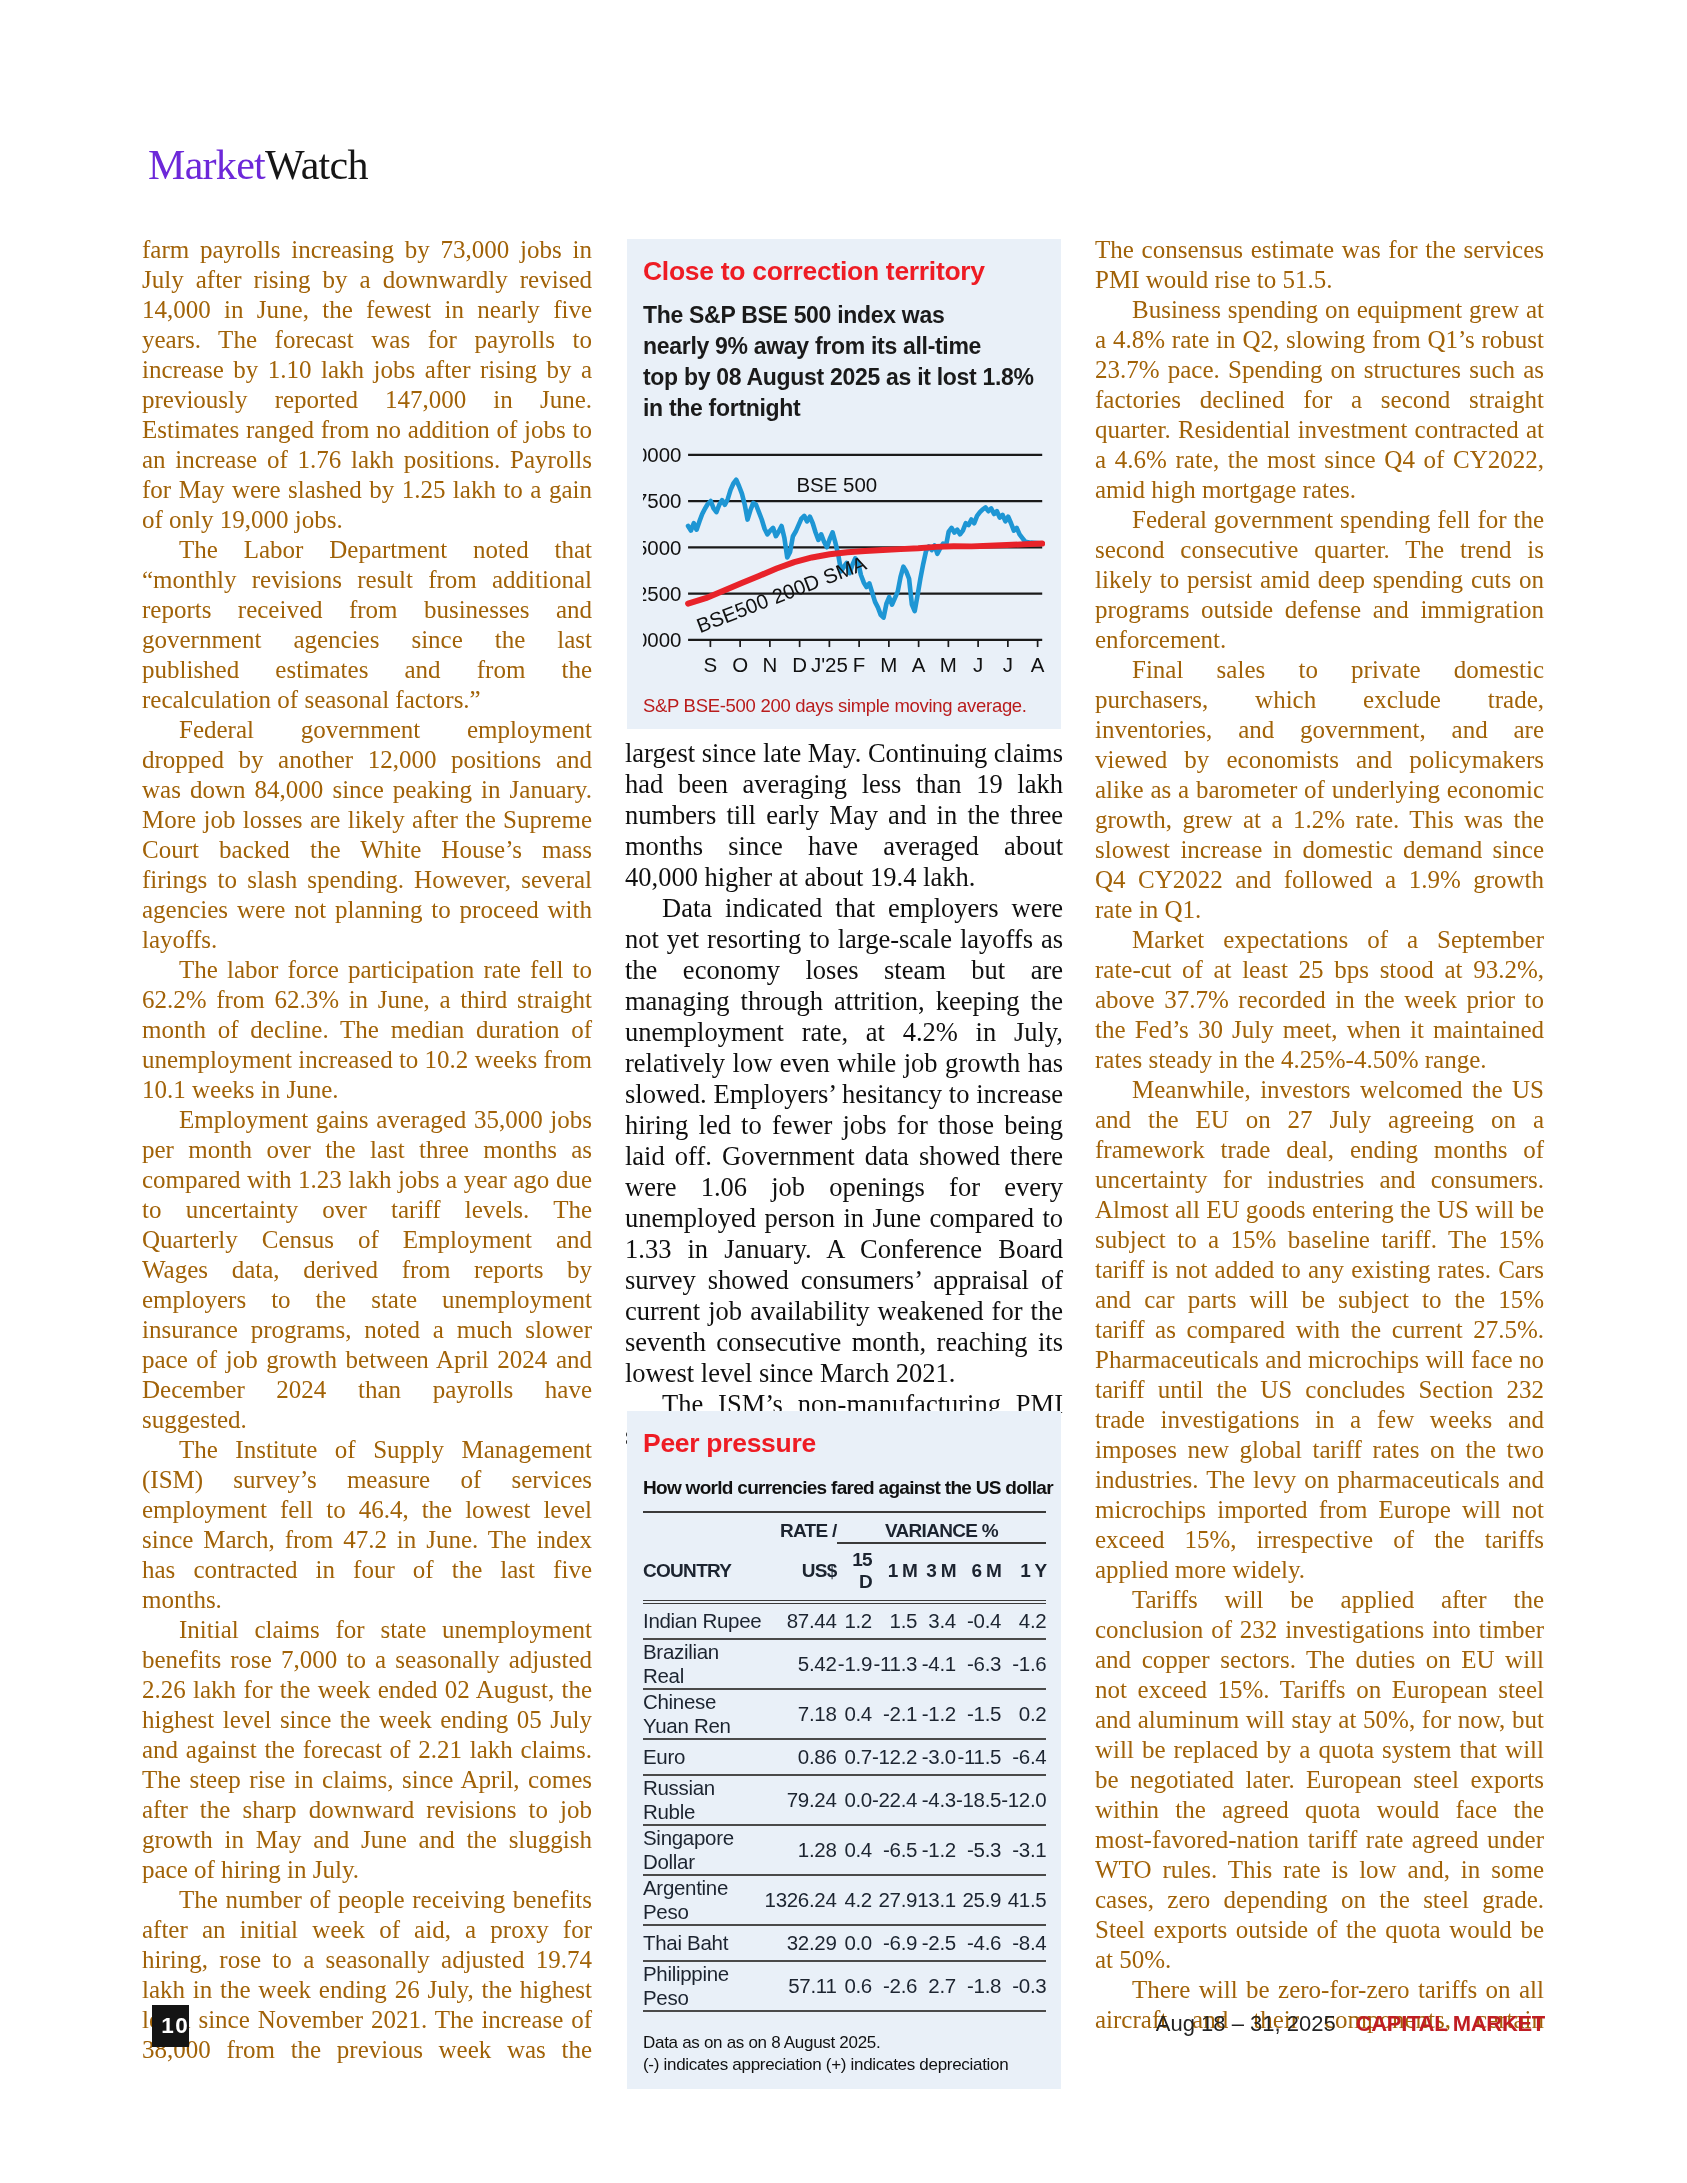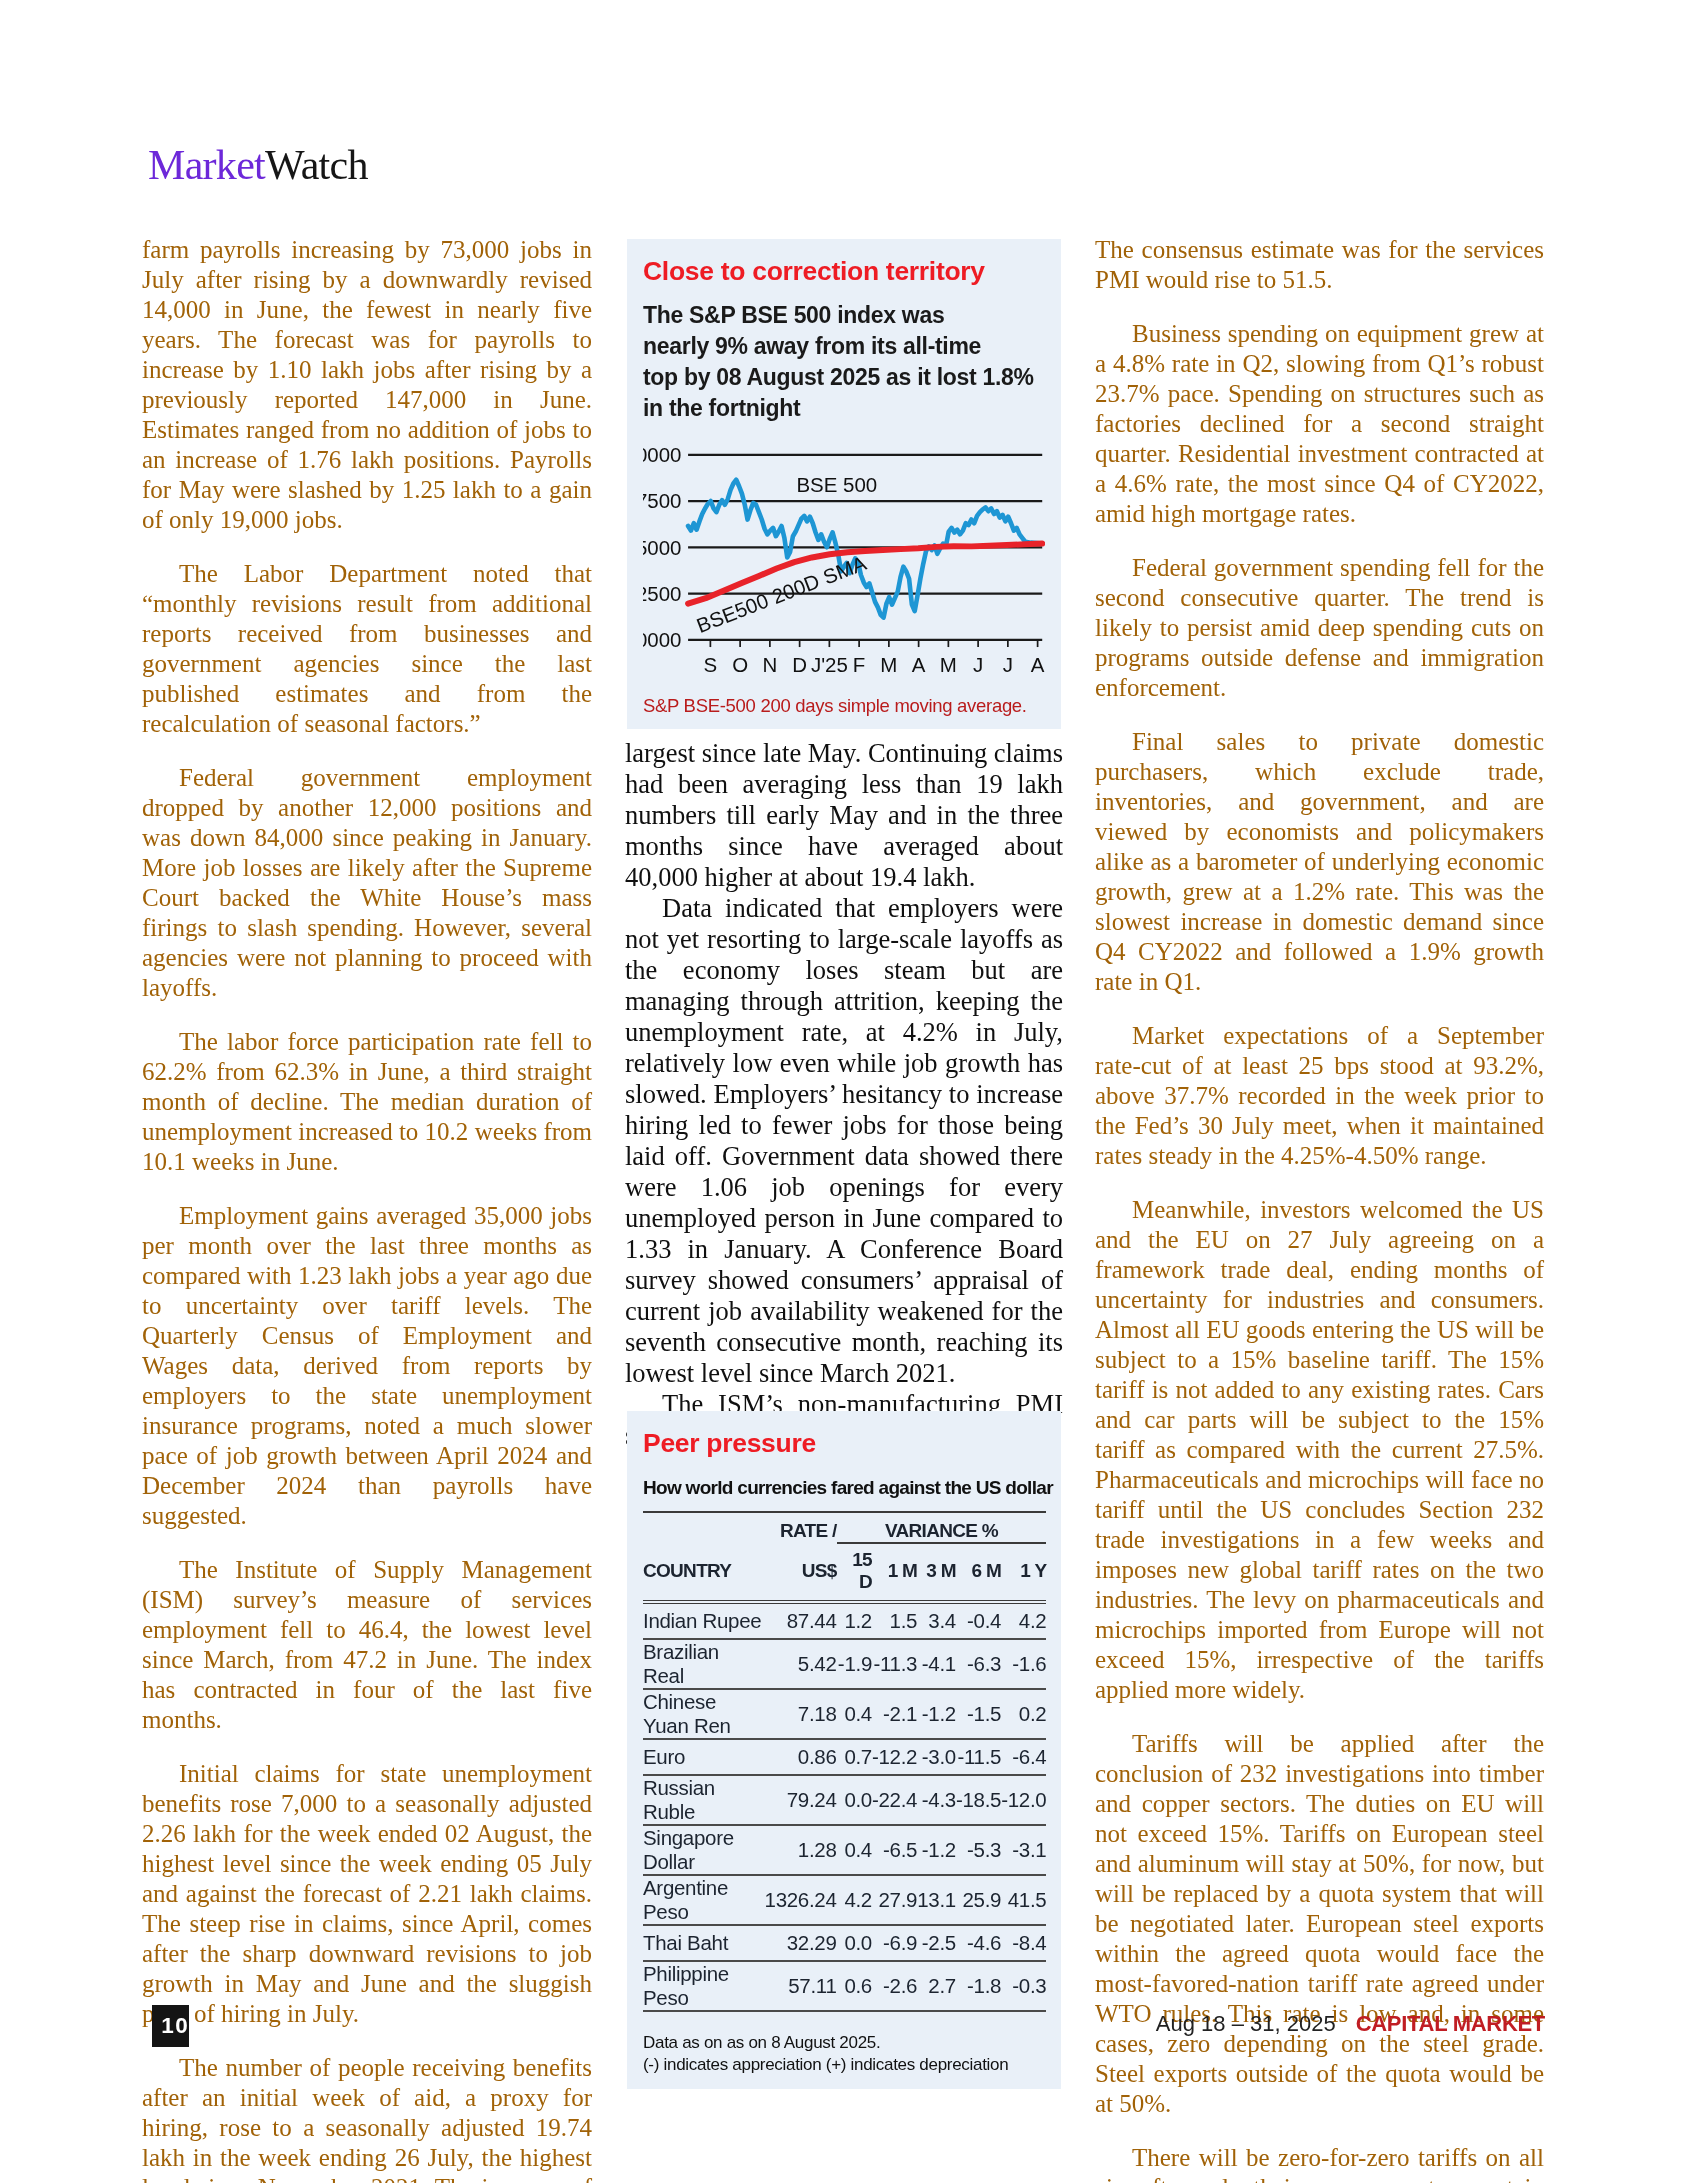--- a/index.html
+++ b/index.html
@@ -6,21 +6,21 @@
   .page{position:relative;width:1687px;height:2183px;background:#ffffff;overflow:hidden;
         font-family:"Liberation Serif", serif;color:#111;}
   
   .masthead{position:absolute;left:148px;top:144px;font-size:42px;line-height:1;
             letter-spacing:-0.7px;font-weight:400;}
   .masthead .red{color:#6d28d9;}
   .masthead .black{color:#161616;}
   
   .col{position:absolute;top:235px;font-size:25px;line-height:30px;text-align:justify;color:#a16207;}
   .col p{margin:0;padding:0;}
-  .col p.indent{text-indent:37px;margin-top:24px;}
+  .col p.indent{text-indent:37px;}
   .col p.flush-last{text-align-last:justify;}
   #col1{left:142px;width:450px;}
   #col2text{left:625px;top:738px;width:438px;position:absolute;font-size:26.5px;line-height:31px;
             text-align:justify;color:#101010;}
   #col2text p{margin:0;} #col2text p.indent{text-indent:37px;}
   #col3{left:1095px;width:449px;}
   
   .infobox{position:absolute;background:#e9f0f8;box-sizing:border-box;}
   #chartbox{left:627px;top:239px;width:434px;height:490px;padding:18.5px 14.6px 0 16px;}
   #peerbox{left:627px;top:1411px;width:434px;height:678px;padding:18.5px 14.6px 0 16px;}

